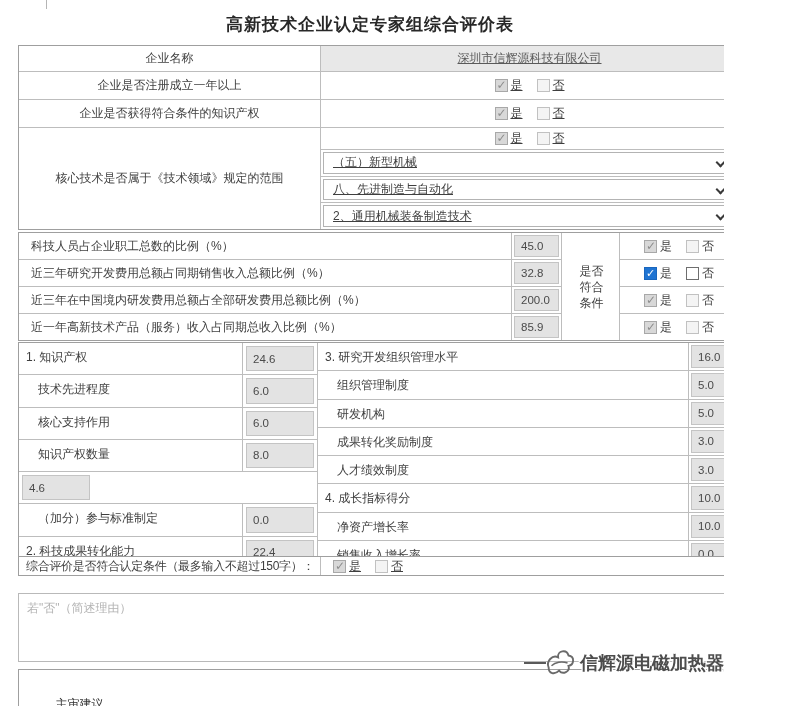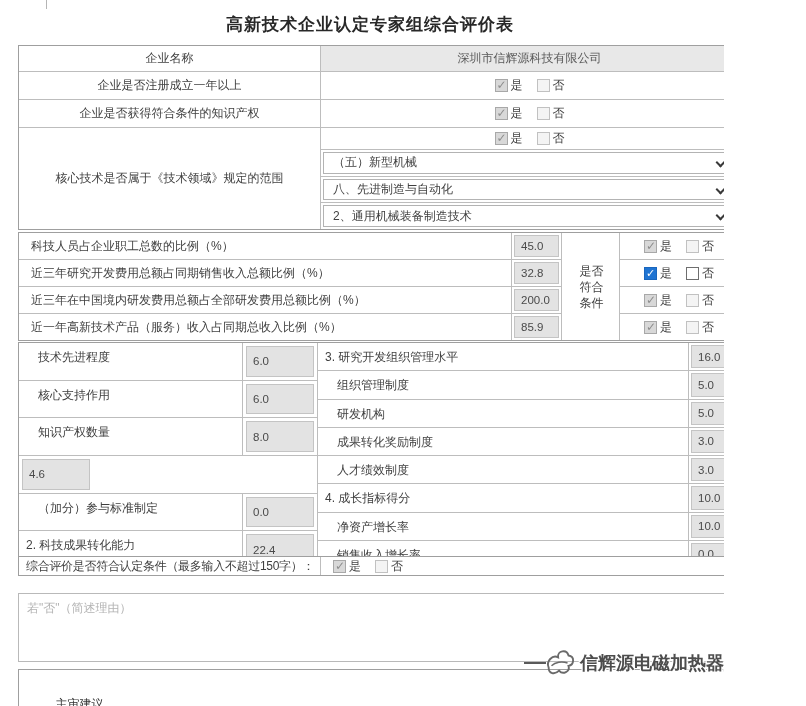--- a/index.html
+++ b/index.html
@@ -18,21 +18,21 @@
   .tick{position:absolute;left:46px;top:0;width:1px;height:9px;background:#b5b5b5;}
   .page-edge{position:absolute;left:740px;top:22px;bottom:0;width:1px;background:#c9c9c9;}
   .title{
     position:absolute;left:0;top:13px;width:740px;text-align:center;
     font-size:17px;font-weight:bold;color:#282828;letter-spacing:1px;
   }
   .tbl{position:absolute;left:18px;width:721px;border:1px solid var(--b-outer);background:#fff;display:flex;flex-direction:column;}
   .r{display:flex;border-bottom:1px solid var(--b-inner);}
   .r:last-child{border-bottom:none;}
   .c-label{width:302px;border-right:1px solid var(--b-inner);display:flex;align-items:center;justify-content:center;text-align:center;padding:0 4px;}
-  .c-rest{flex:1;display:flex;align-items:center;justify-content:center;}
+  .c-rest{flex:1;display:flex;align-items:center;justify-content:center;text-decoration:underline;}
   .gray-cell{background:#e8e8e8;color:#5a5a5a;}
   
   .cb{width:13px;height:13px;display:inline-block;position:relative;vertical-align:-2px;margin-right:3px;background:#fff;border:1px solid #8f8f8f;}
   .cb-gray-on{background:#d8d8d8;border:1px solid #a8a8a8;}
   .cb-gray-on::after{content:"\2713";position:absolute;left:1px;top:-2px;font-size:12px;line-height:14px;color:#8d8d8d;font-weight:bold;}
   .cb-blue-on{background:#1f74d2;border:1px solid #1a66bd;}
   .cb-blue-on::after{content:"\2713";position:absolute;left:1px;top:-2px;font-size:11px;line-height:14px;color:#fff;font-weight:bold;}
   .cb-off{background:#fff;border:1px solid #6e6e6e;}
   .cb-off-dis{background:#f4f4f4;border:1px solid #c1c1c1;}
   .yn-gap{display:inline-block;width:14px;}
@@ -224,20 +224,26 @@
         <span class="yn-gap"></span>
         <span class="cb cb-off-dis"></span>
           <span>否</span>
       </div>
     </div>
   </div>
 
   <div class="tbl t3" style="top:342px;height:227px;">
     <div class="t3-mid">
       <div class="t3r">
+        <div class="t3-label">1. 知识产权</div>
+        <div class="t3-val-m">
+            <div class="valbox">24.6</div>
+          </div>
+      </div>
+      <div class="t3r">
         <div class="t3-label indent">技术先进程度</div>
         <div class="t3-val-m">
             <div class="valbox">6.0</div>
           </div>
       </div>
       <div class="t3r">
         <div class="t3-label indent">核心支持作用</div>
         <div class="t3-val-m">
             <div class="valbox">6.0</div>
           </div>

